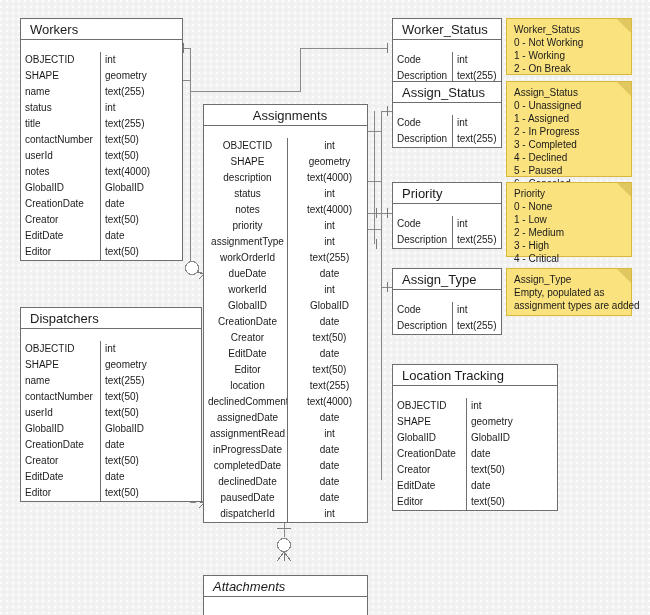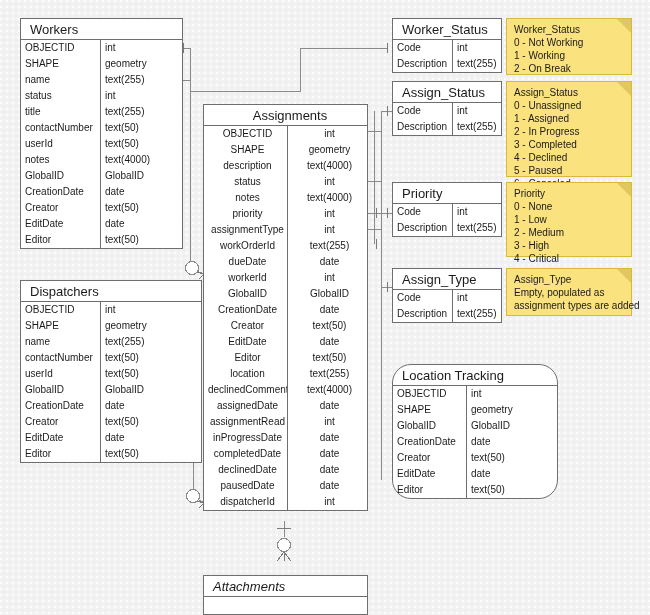--- a/index.html
+++ b/index.html
@@ -32,21 +32,21 @@
     height:21px;
     line-height:21px;
     padding-left:9px;
     border-bottom:1px solid #6e6e6e;
     font-size:13px;
     color:#1a1a1a;
     box-sizing:border-box;
     white-space:nowrap;
     overflow:hidden;
   }
-  .tbl-body{display:block;}
+  .tbl-body{display:block;margin-top:12px;}
   .row{
     display:flex;
     height:16px;
     line-height:16px;
     box-sizing:border-box;
   }
   .row.empty{height:17px;}
   .cell-name{
     box-sizing:border-box;
     padding-left:4px;
@@ -205,21 +205,21 @@
           <span class="cell-name">EditDate</span>
           <span class="cell-type">date</span>
         </div>
       <div class="row">
           <span class="cell-name">Editor</span>
           <span class="cell-type">text(50)</span>
         </div>
     </div>
   </div>
 
-  <div class="table t-dispatchers" style="left:20px;top:280px;width:182px;">
+  <div class="table t-dispatchers" style="left:20px;top:307px;width:182px;">
     <div class="tbl-title">Dispatchers</div>
     <div class="tbl-body">
       <div class="row">
           <span class="cell-name">OBJECTID</span>
           <span class="cell-type">int</span>
         </div>
       <div class="row">
           <span class="cell-name">SHAPE</span>
           <span class="cell-type">geometry</span>
         </div>
@@ -409,21 +409,21 @@
           <span class="cell-name">Code</span>
           <span class="cell-type">int</span>
         </div>
       <div class="row">
           <span class="cell-name">Description</span>
           <span class="cell-type">text(255)</span>
         </div>
     </div>
   </div>
 
-  <div class="table t-location" style="left:392px;top:364px;width:166px;border-radius:19px;">
+  <div class="table t-location" style="left:392px;top:364px;width:166px;">
     <div class="tbl-title">Location Tracking</div>
     <div class="tbl-body">
       <div class="row">
           <span class="cell-name">OBJECTID</span>
           <span class="cell-type">int</span>
         </div>
       <div class="row">
           <span class="cell-name">SHAPE</span>
           <span class="cell-type">geometry</span>
         </div>

